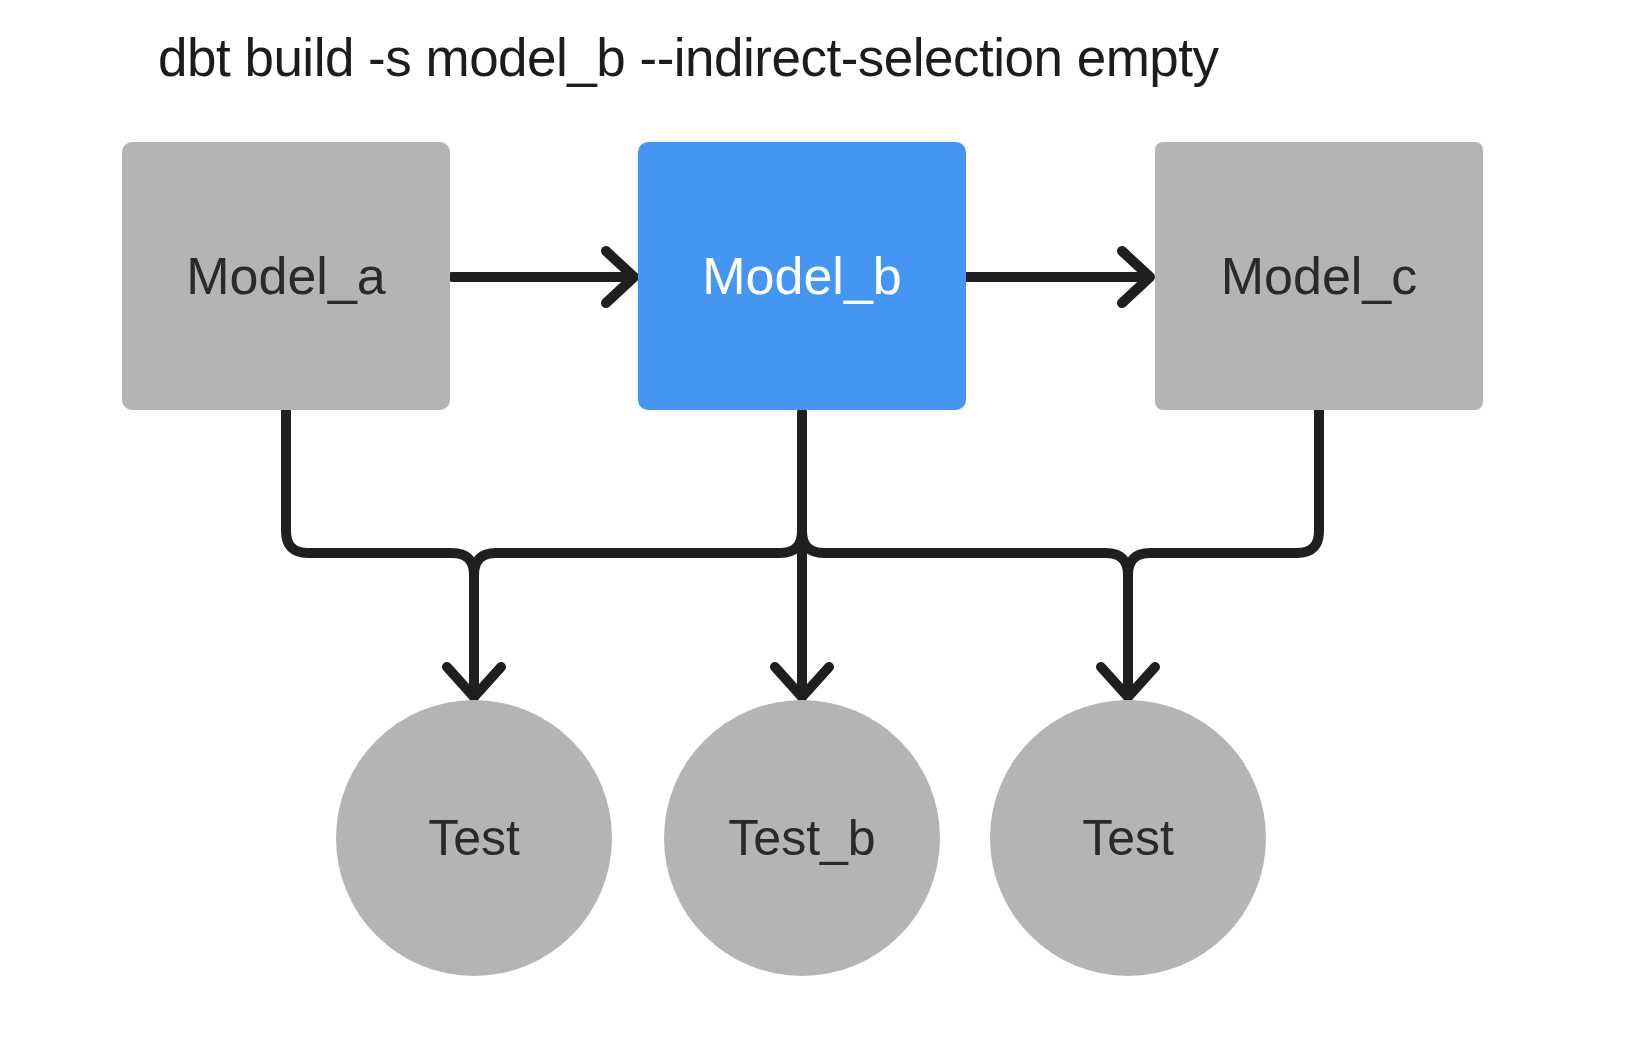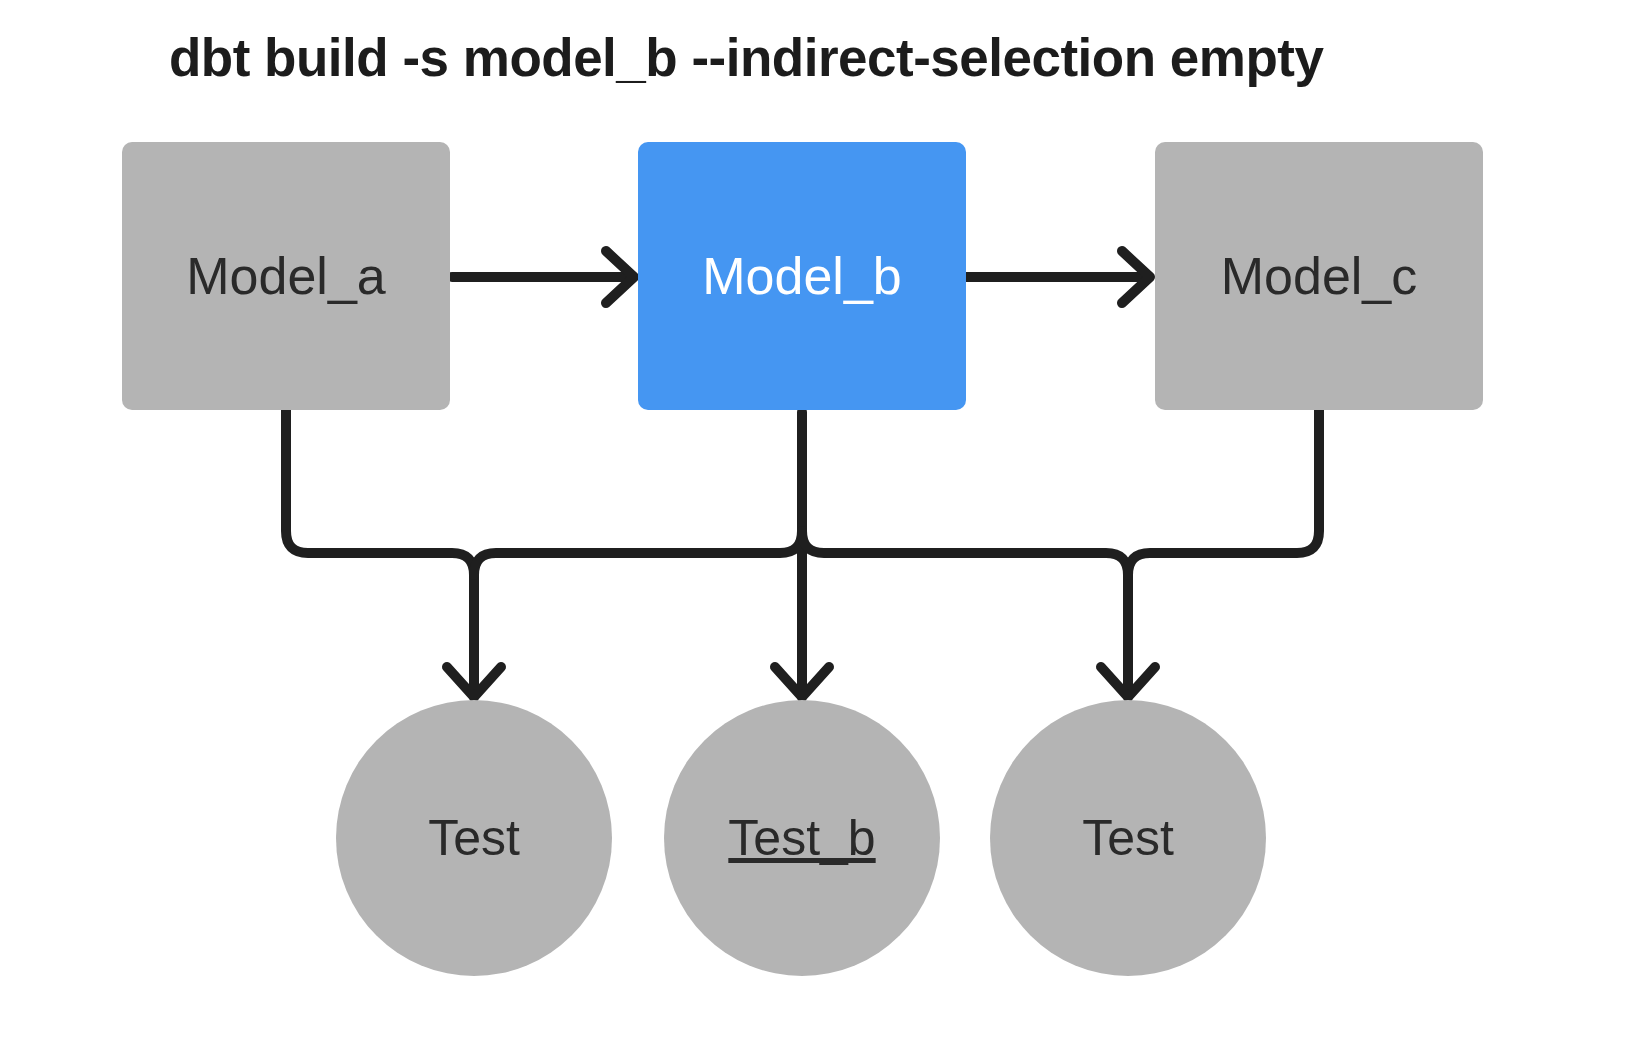--- a/index.html
+++ b/index.html
@@ -18,24 +18,24 @@
     font-family: "Liberation Sans", sans-serif;
     overflow: hidden;
   }
   .canvas {
     position: relative;
     width: 1630px; height: 1060px;
     background: var(--background);
   }
   .title {
     position: absolute;
-    left: 169px; top: 26px;
+    left: 158px; top: 26px;
     font-size: 53px;
     line-height: 64px;
-    font-weight: 700;
+    font-weight: 400;
     color: var(--title-text);
     letter-spacing: -0.5px;
     white-space: nowrap;
     text-align: center;
   }
   svg.edges {
     position: absolute;
     left: 0; top: 0;
     width: 1630px; height: 1060px;
   }
@@ -68,23 +68,23 @@
   .node.circle {
     width: 276px; height: 276px;
     top: 700px;
     border-radius: 50%;
     flex-direction: column;
     font-size: 50px;
     line-height: 87px;
   }
   #model-a { left: 122px; }
   #model-b { left: 638px; }
-  #model-c { left: 1155px; }
+  #model-c { left: 1155px; border-radius: 8px; }
   #test-ab { left: 336px; }
-  #test-b  { left: 664px; text-decoration: underline; }
+  #test-b  { left: 664px; }
   #test-bc { left: 990px; }
   .node-label, .circle-line { white-space: nowrap; }
 </style>
 </head>
 <body>
 
 <div class="canvas">
 
   <div class="title">dbt build -s model_b --indirect-selection empty</div>
 

